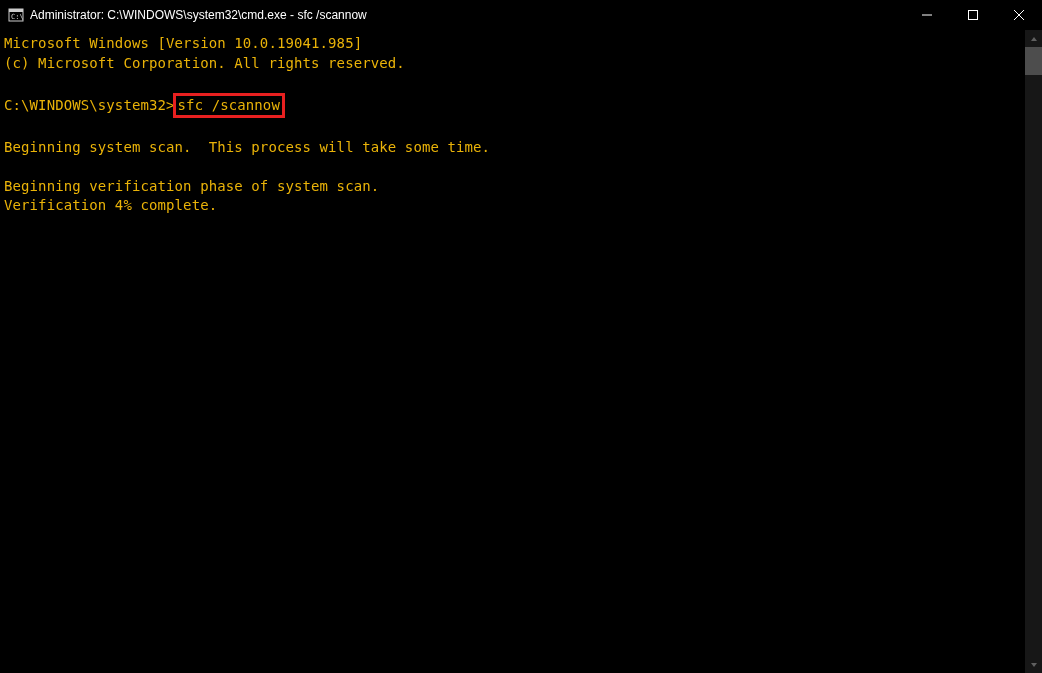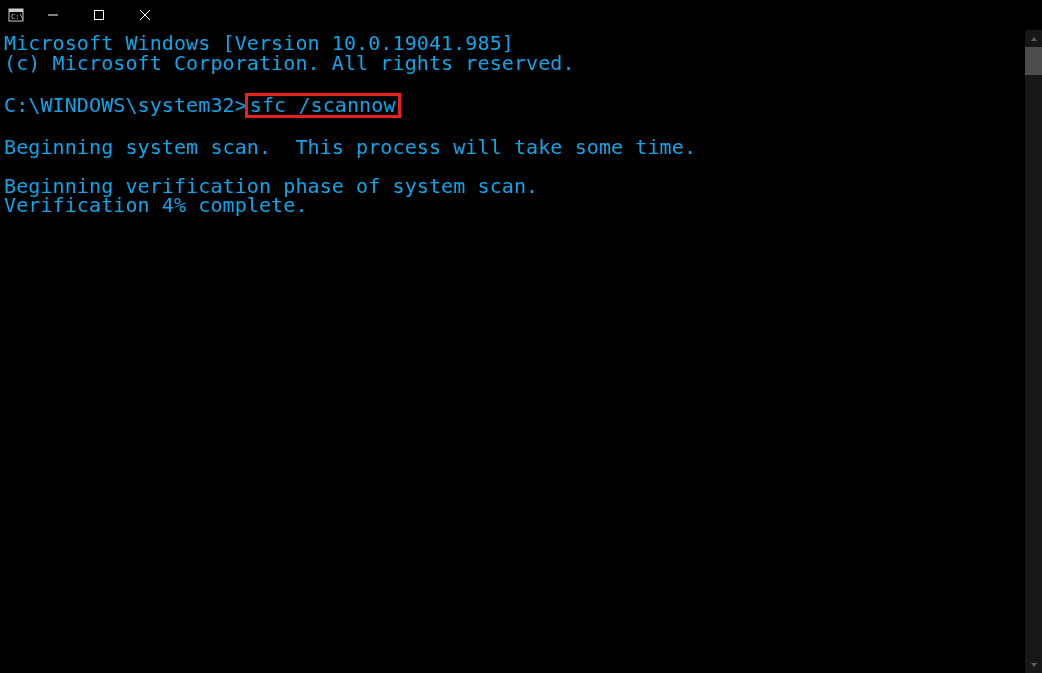--- a/index.html
+++ b/index.html
@@ -59,23 +59,23 @@
       height: 10px;
     }
     .console-area {
       position: absolute;
       top: 30px;
       left: 0;
       right: 17px;
       bottom: 0;
       background: #000;
       padding: 4px 0 0 4px;
-      color: #0ea5e9;
+      color: #eab308;
       font-family: Consolas, monospace;
-      font-size: 20px;
+      font-size: 14px;
       line-height: 19.5px;
       white-space: pre;
       letter-spacing: 0.1px;
     }
     .scrollbar {
       position: absolute;
       top: 30px;
       right: 0;
       width: 17px;
       bottom: 0;
@@ -123,20 +123,21 @@
 <body>
 
 <div class="titlebar">
   <span class="titlebar-icon">
     <svg viewBox="0 0 16 16">
       <rect x="1" y="2" width="14" height="12" fill="none" stroke="#ccc" stroke-width="1"></rect>
       <rect x="1" y="2" width="14" height="3" fill="#ccc"></rect>
       <text x="3" y="12" font-size="7" fill="#ccc" font-family="monospace">C:\</text>
     </svg>
   </span>
+  <span class="titlebar-text">Administrator: C:\WINDOWS\system32\cmd.exe - sfc  /scannow</span>
   <div class="titlebar-controls">
     <div class="titlebar-btn">
       <svg viewBox="0 0 10 10">
           <line x1="0" y1="5" x2="10" y2="5" stroke="#fff" stroke-width="1"></line>
         </svg>
     </div>
     <div class="titlebar-btn">
       <svg viewBox="0 0 10 10">
           <rect x="0.5" y="0.5" width="9" height="9" fill="none" stroke="#fff" stroke-width="1"></rect>
         </svg>

